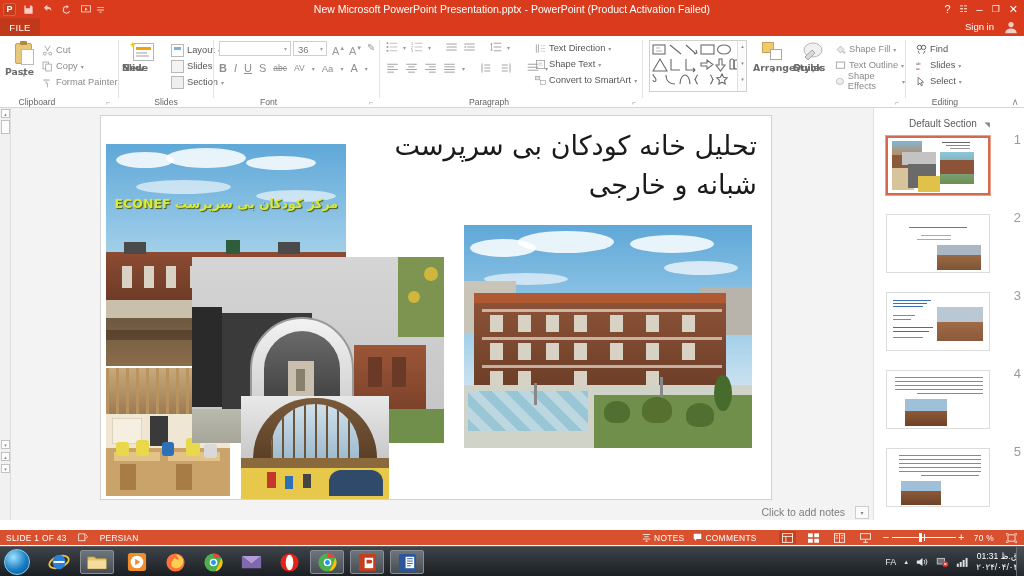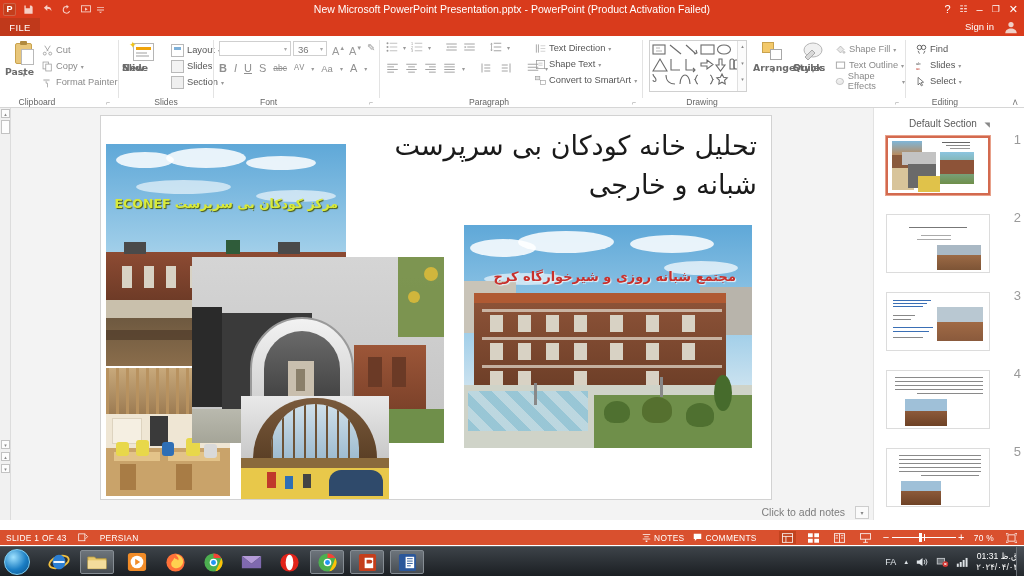--- a/index.html
+++ b/index.html
@@ -304,21 +304,21 @@
       <div class="fbtn" style="left:118px; top:5px;">A<sup style="font-size:6px;">▲</sup></div>
       <div class="fbtn" style="left:135px; top:5px;">A<sup style="font-size:6px;">▼</sup></div>
       <div class="fbtn" style="left:153px; top:5px; font-size:10px;">✎</div>
 
       <div style="position:absolute; left:5px; top:26px; display:flex; align-items:center; gap:7px; color:#8f8f8f;">
         <span style="font-weight:bold; font-size:11px;">B</span>
         <span style="font-style:italic; font-size:11px;">I</span>
         <span style="text-decoration:underline; font-size:11px;">U</span>
         <span style="font-size:11px;">S</span>
         <span style="font-size:8.5px; text-decoration:line-through;">abc</span>
-        <span style="font-size:8.5px;font-family:Liberation Mono, monospace;">AV</span>
+        <span style="font-size:8.5px;">AV</span>
         <span class="caret">▾</span>
         <span style="font-size:9.5px;">Aa</span>
         <span class="caret">▾</span>
         <span style="font-size:11px;">A</span>
         <span class="caret">▾</span>
       </div>
       <div class="grp-label" style="left:-28px;">Font</div>
       <div class="dlg-launch" style="right:6px;">⌐</div>
     </div>
     <div class="grp-sep" style="left:379px;"></div>
@@ -482,21 +482,20 @@
         </div>
         <div class="row-item">
           <svg class="ic" width="11" height="11" viewBox="0 0 16 16">
               <ellipse cx="8" cy="8" rx="6" ry="5" fill="#ebebeb" stroke="#a8a8a8"></ellipse>
               <path d="M4 6a4 3 0 0 1 7 0" fill="#fff" opacity=".8"></path>
             </svg>
           <span class="lbl">Shape Effects</span>
           <span class="caret">▾</span>
         </div>
       </div>
-      <div class="grp-label" style="left:-72px;">Drawing</div>
       <div class="dlg-launch" style="right:6px;">⌐</div>
     </div>
     <div class="grp-sep" style="left:905px;"></div>
 
     <div class="grp" style="left:906px; width:118px;">
       <div style="position:absolute; left:10px; top:5px;">
         <div class="row-item">
           <svg class="ic" width="11" height="11" viewBox="0 0 16 16">
               <circle cx="5" cy="5" r="3.2" fill="none" stroke="#555" stroke-width="1.3"></circle>
               <circle cx="11" cy="5" r="3.2" fill="none" stroke="#555" stroke-width="1.3"></circle>
@@ -653,21 +652,20 @@
         <div style="position:absolute; left:0; top:160px; width:100%; height:63px; background:#cfd3c8;"></div>
         <div style="position:absolute; left:4px; top:166px; width:120px; height:40px;
                     background:repeating-linear-gradient(45deg,#8fc4d8 0 9px,#b9d8e4 9px 18px); opacity:.85;"></div>
         <div style="position:absolute; left:130px; top:170px; width:158px; height:53px; background:#6f8f4a;"></div>
         <div style="position:absolute; left:140px; top:176px; width:26px; height:22px; background:#4f7030; border-radius:50% 50% 40% 40%;"></div>
         <div style="position:absolute; left:178px; top:172px; width:30px; height:26px; background:#55702f; border-radius:50% 50% 40% 40%;"></div>
         <div style="position:absolute; left:222px; top:178px; width:28px; height:24px; background:#4f7030; border-radius:50% 50% 40% 40%;"></div>
         <div style="position:absolute; left:250px; top:150px; width:18px; height:36px; background:#466b2c; border-radius:50%;"></div>
         <div style="position:absolute; left:70px; top:158px; width:3px; height:22px; background:#888;"></div>
         <div style="position:absolute; left:196px; top:152px; width:3px; height:20px; background:#888;"></div>
-        <div class="cap" style="right:16px; top:44px; font-size:13px; color:#c9302c; text-shadow:1px 1px 1px #eaf3f8;">مجتمع شبانه روزی و شیرخوارگاه کرج</div>
       </div>
 
     </div>
   </div>
 
   <div class="vscroll">
     <div class="arr" style="top:0;">▴</div>
     <div class="thumbv"></div>
     <div class="arr" style="bottom:0;">▾</div>
   </div>

